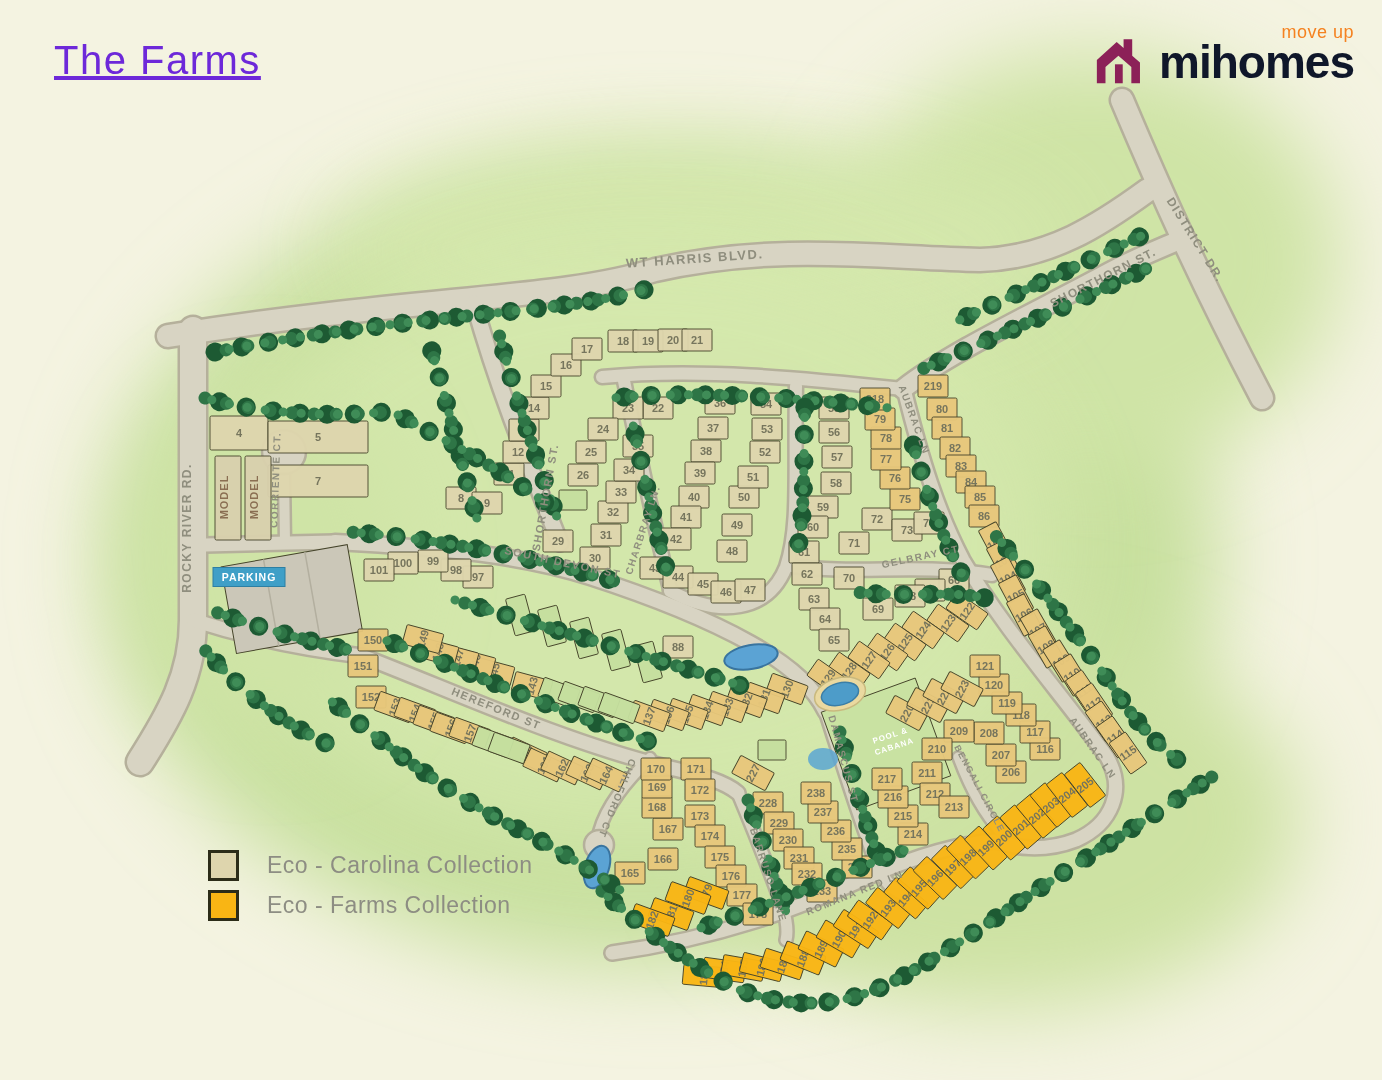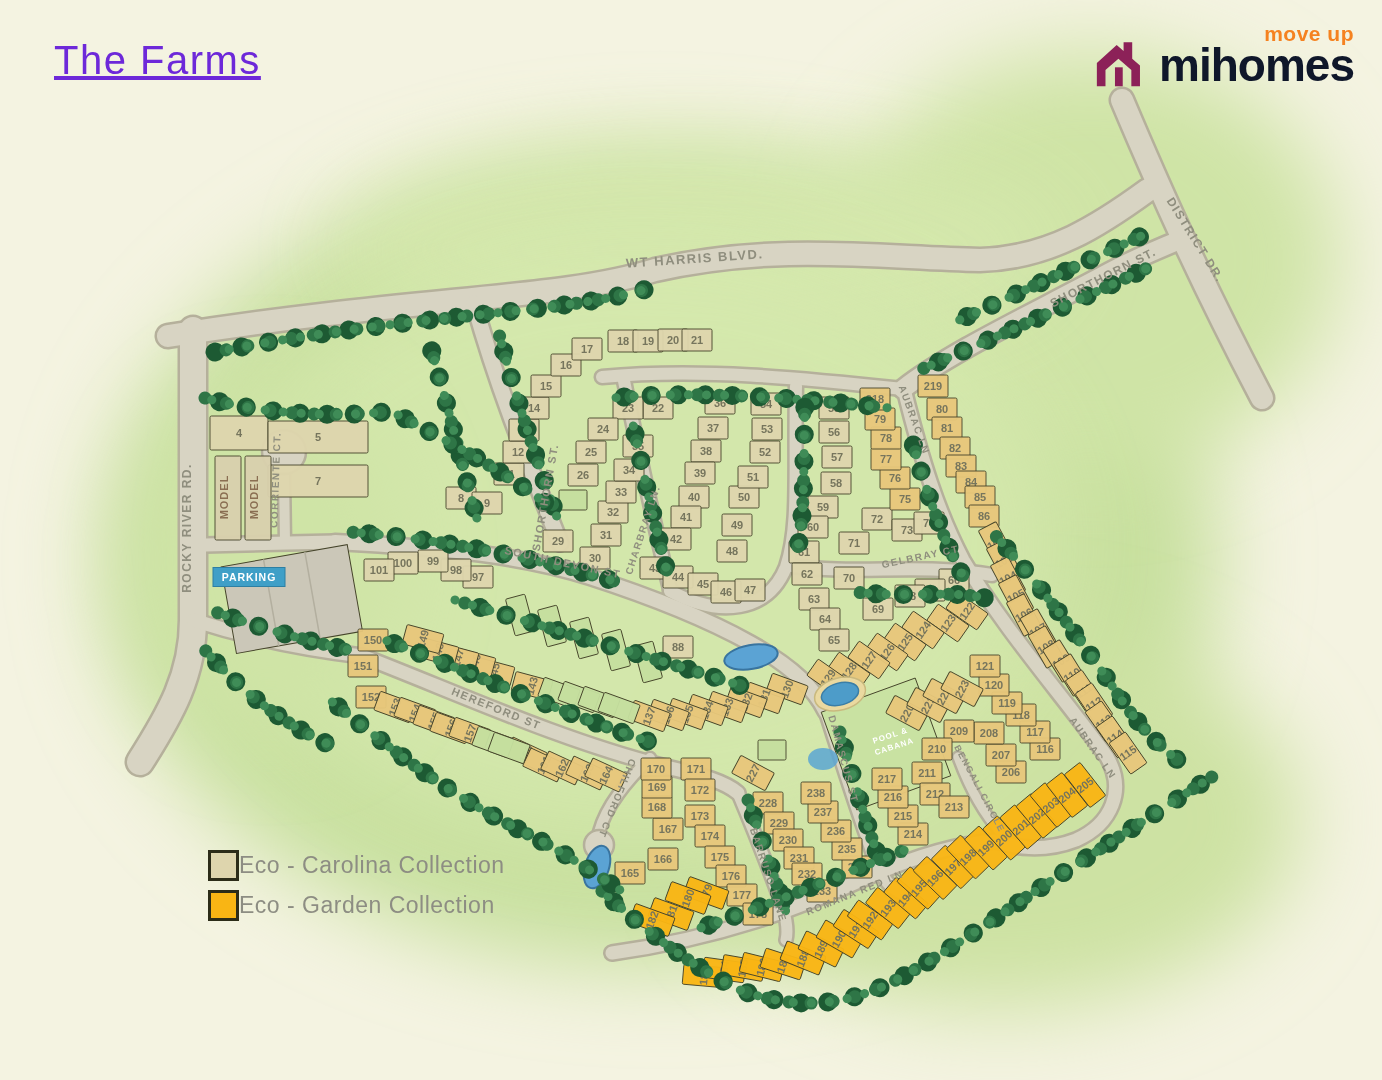--- a/index.html
+++ b/index.html
@@ -3,24 +3,24 @@
 <meta charset="utf-8">
 <style>
   html,body{margin:0;padding:0;background:#eceadb;}
   .stage{position:relative;width:1382px;height:1080px;background:#f4f3e1;overflow:hidden;
          font-family:"Liberation Sans",sans-serif;}
   #map-svg{position:absolute;inset:0;}
   .page-title{position:absolute;left:54px;top:38px;font-size:40px;font-weight:500;
               color:#6d28d9;letter-spacing:1.5px;z-index:5;text-decoration:underline;}
   .logo{position:absolute;right:28px;top:22px;display:flex;align-items:flex-end;gap:10px;z-index:5;}
   .logo .txt{display:flex;flex-direction:column;align-items:flex-end;}
-  .logo .tagline{color:#f58220;font-size:21px;font-weight:700;letter-spacing:.5px;margin-bottom:-4px;}
+  .logo .tagline{color:#f58220;font-size:18px;font-weight:400;letter-spacing:.5px;margin-bottom:-4px;}
   .logo .brand{color:#0f172a;font-size:46px;font-weight:700;letter-spacing:-1px;line-height:1;}
   .legend{position:absolute;left:208px;top:850px;z-index:5;display:flex;flex-direction:column;gap:9px;}
-  .legend-row{display:flex;align-items:center;gap:0;}
+  .legend-row{display:flex;align-items:center;gap:28px;}
   .legend-swatch{width:31px;height:31px;border:3px solid #2c2c18;box-sizing:border-box;}
   .legend-label{font-size:23px;color:#8d8d83;font-weight:500;letter-spacing:.5px;}
   
   #roads path{fill:none;stroke:#d8d4c3;stroke-linecap:round;}
   .road-edge{fill:none;stroke:#b5b09b;stroke-linecap:round;}
   #roads circle{fill:#d8d4c3;stroke:#b5b09b;stroke-width:2.5;}
   
   .tree-a{fill:none;stroke:#1d5a33;stroke-width:19;stroke-linecap:round;stroke-dasharray:.1 27;}
   .tree-b{fill:none;stroke:#2e7546;stroke-width:13;stroke-linecap:round;stroke-dasharray:.1 22;}
   .tree-c{fill:none;stroke:#3f8c57;stroke-width:9;stroke-linecap:round;stroke-dasharray:.1 18;}
@@ -46,21 +46,21 @@
     </div>
   </div>
 
   <div class="legend" id="legend">
       <div class="legend-row">
         <span class="legend-swatch" style="background: rgb(222, 213, 173);"></span>
         <span class="legend-label">Eco - Carolina Collection</span>
       </div>
       <div class="legend-row">
         <span class="legend-swatch" style="background: rgb(249, 181, 20);"></span>
-        <span class="legend-label">Eco - Garden Collection</span>
+        <span class="legend-label">Eco - Farms Collection</span>
       </div>
     </div>
 
   <svg id="map-svg" viewBox="0 0 1382 1080">
     <defs>
       <filter id="soft" x="-40%" y="-40%" width="180%" height="180%">
           <feGaussianBlur stdDeviation="42"></feGaussianBlur>
         </filter>
     </defs>
 

